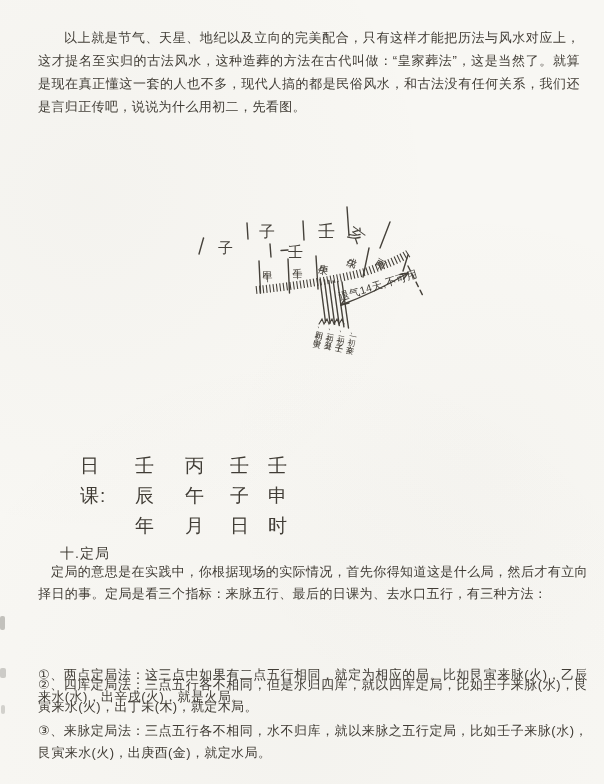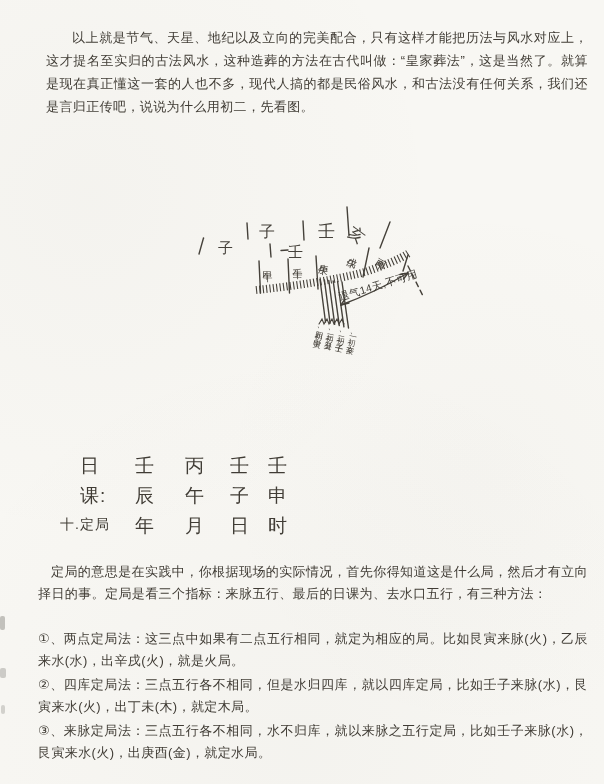--- a/index.html
+++ b/index.html
@@ -54,21 +54,21 @@
   }
   .rike .cell{ display:flex; align-items:center; }
   .heading{ position:absolute; font-size:14px; letter-spacing:1px; }
   .smudge{ position:absolute; background:#8d8c86; border-radius:2px; }
 </style>
 </head>
 <body>
 
 <div class="page">
 
-  <div class="para indent2 hand" style="left:46px;top:26px;width:542px;">以上就是节气、天星、地纪以及立向的完美配合，只有这样才能把历法与风水对应上，这才提名至实归的古法风水，这种造葬的方法在古代叫做：“皇家葬法”，这是当然了。就算是现在真正懂这一套的人也不多，现代人搞的都是民俗风水，和古法没有任何关系，我们还是言归正传吧，说说为什么用初二，先看图。</div>
+  <div class="para indent2 hand" style="left:38px;top:26px;width:542px;">以上就是节气、天星、地纪以及立向的完美配合，只有这样才能把历法与风水对应上，这才提名至实归的古法风水，这种造葬的方法在古代叫做：“皇家葬法”，这是当然了。就算是现在真正懂这一套的人也不多，现代人搞的都是民俗风水，和古法没有任何关系，我们还是言归正传吧，说说为什么用初二，先看图。</div>
 
   <div class="diagram">
     <svg width="340" height="205" viewBox="0 0 340 205" fill="none" stroke="#45413a" stroke-width="1.4" stroke-linecap="round">
 
       <line x1="48.5" y1="45" x2="44" y2="61"></line>
       <line x1="92" y1="30" x2="93" y2="46"></line>
       <line x1="115" y1="51" x2="116" y2="64"></line>
       <line x1="126" y1="57.5" x2="133" y2="57"></line>
       <line x1="148" y1="28" x2="149" y2="47"></line>
       <line x1="192" y1="14" x2="194" y2="43"></line>
@@ -133,24 +133,24 @@
     <div class="cell">子</div>
     <div class="cell">申</div>
 
     <div class="cell"></div>
     <div class="cell">年</div>
     <div class="cell">月</div>
     <div class="cell">日</div>
     <div class="cell">时</div>
   </div>
 
-  <div class="heading hand" style="left:60px;top:516px;">十.定局</div>
+  <div class="heading hand" style="left:60px;top:545px;">十.定局</div>
   <div class="para indent1 hand" style="left:38px;top:561px;width:550px;line-height:22px;">定局的意思是在实践中，你根据现场的实际情况，首先你得知道这是什么局，然后才有立向择日的事。定局是看三个指标：来脉五行、最后的日课为、去水口五行，有三种方法：</div>
 
-  <div class="para hand" style="left:38px;top:628px;width:550px;line-height:22px;">①、两点定局法：这三点中如果有二点五行相同，就定为相应的局。比如艮寅来脉(火)，乙辰来水(水)，出辛戌(火)，就是火局。</div>
+  <div class="para hand" style="left:38px;top:664px;width:550px;line-height:22px;">①、两点定局法：这三点中如果有二点五行相同，就定为相应的局。比如艮寅来脉(火)，乙辰来水(水)，出辛戌(火)，就是火局。</div>
   <div class="para hand" style="left:38px;top:674px;width:550px;line-height:22px;">②、四库定局法：三点五行各不相同，但是水归四库，就以四库定局，比如壬子来脉(水)，艮寅来水(火)，出丁未(木)，就定木局。</div>
   <div class="para hand" style="left:38px;top:720px;width:550px;line-height:22px;">③、来脉定局法：三点五行各不相同，水不归库，就以来脉之五行定局，比如壬子来脉(水)，艮寅来水(火)，出庚酉(金)，就定水局。</div>
 
   <div class="smudge" style="left:0;top:616px;width:5px;height:14px;opacity:.5;"></div>
   <div class="smudge" style="left:0;top:668px;width:6px;height:10px;opacity:.4;"></div>
   <div class="smudge" style="left:1px;top:705px;width:4px;height:9px;opacity:.35;"></div>
 
 </div>
 
 </body></html>

